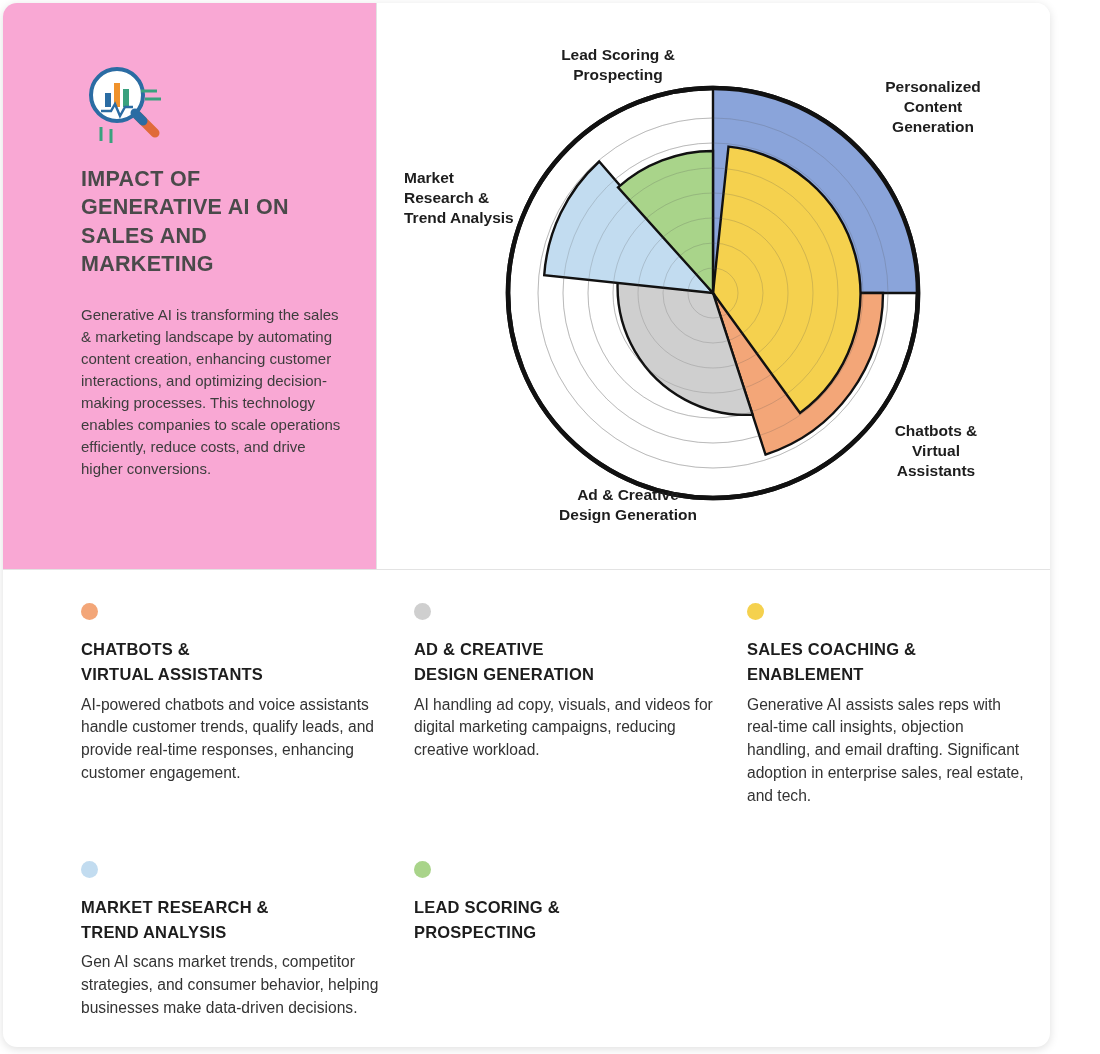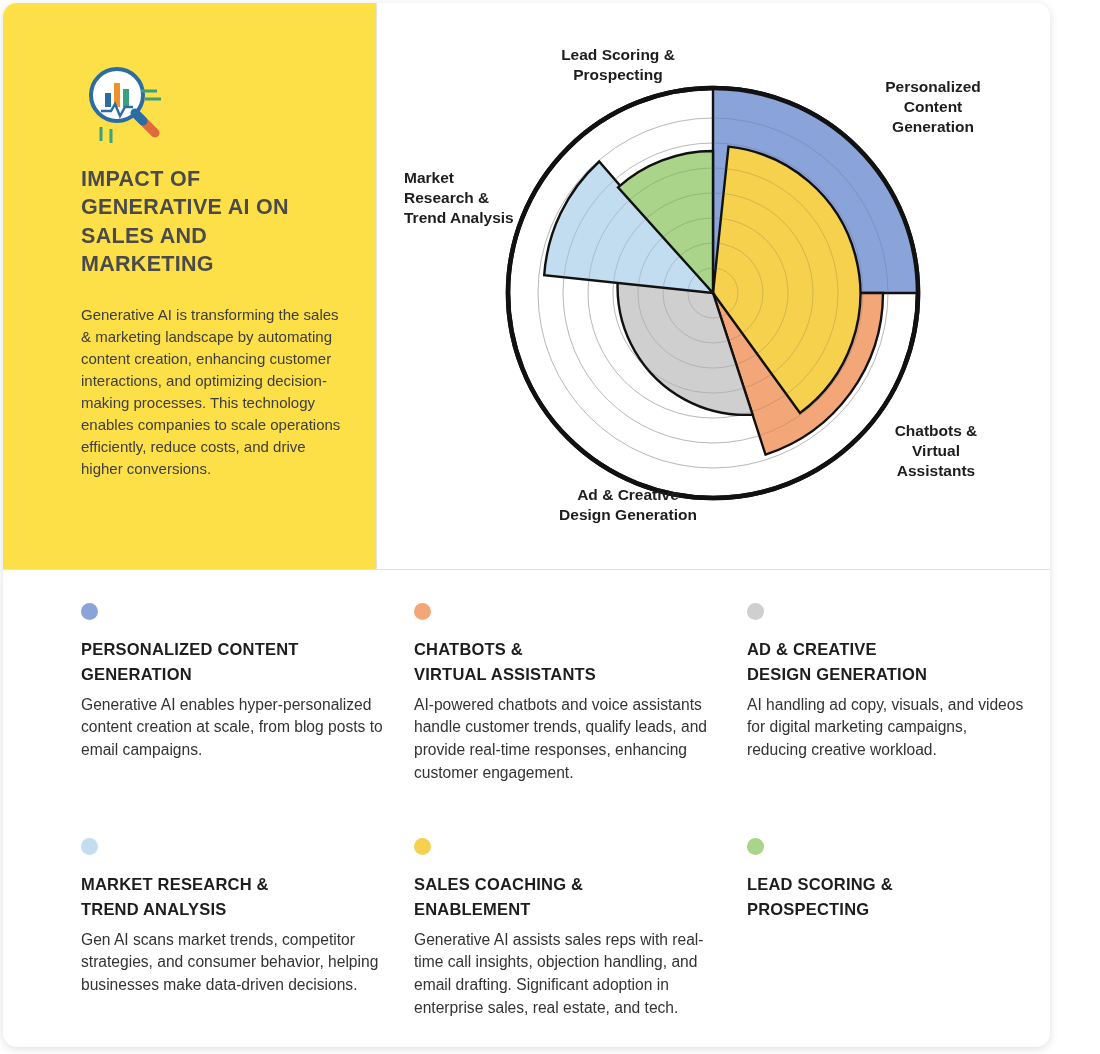--- a/index.html
+++ b/index.html
@@ -36,21 +36,21 @@
   .top {
     position: absolute;
     left: 0; top: 0;
     width: 1047px;
     height: 566px;
     display: flex;
   }
   .intro {
     width: 373px;
     height: 566px;
-    background: #fde047;
+    background: #f9a8d4;
     box-sizing: border-box;
     padding: 58px 42px 0 78px;
     position: relative;
   }
   .intro-icon {
     position: absolute;
     left: 78px;
     top: 58px;
     width: 84px;
     height: 84px;
@@ -238,56 +238,50 @@
         </div>
       </div>
 
       <div class="divider-v"></div>
     </div>
 
     <div class="divider"></div>
 
     <div class="grid">
 
-      <div class="cell">
-        <span class="dot" style="background:#8aa4da"></span>
-        <div class="cell-title">Personalized Content
-Generation</div>
-        <div class="cell-body">Generative AI enables hyper-personalized content creation at scale, from blog posts to email campaigns.</div>
-      </div>
 
       <div class="cell">
         <span class="dot" style="background:#f3a678"></span>
         <div class="cell-title">Chatbots &amp;
 Virtual Assistants</div>
         <div class="cell-body">AI-powered chatbots and voice assistants handle customer trends, qualify leads, and provide real-time responses, enhancing customer engagement.</div>
       </div>
 
       <div class="cell">
         <span class="dot" style="background:#cfcfcf"></span>
         <div class="cell-title">Ad &amp; Creative
 Design Generation</div>
         <div class="cell-body">AI handling ad copy, visuals, and videos for digital marketing campaigns, reducing creative workload.</div>
       </div>
 
       <div class="cell">
+        <span class="dot" style="background:#f5d14e"></span>
+        <div class="cell-title">Sales Coaching &amp;
+Enablement</div>
+        <div class="cell-body">Generative AI assists sales reps with real-time call insights, objection handling, and email drafting. Significant adoption in enterprise sales, real estate, and tech.</div>
+      </div>
+
+      <div class="cell">
         <span class="dot" style="background:#c2dcf0"></span>
         <div class="cell-title">Market Research &amp;
  Trend Analysis</div>
         <div class="cell-body">Gen AI scans market trends, competitor strategies, and consumer behavior, helping businesses make data-driven decisions.</div>
       </div>
 
       <div class="cell">
-        <span class="dot" style="background:#f5d14e"></span>
-        <div class="cell-title">Sales Coaching &amp;
-Enablement</div>
-        <div class="cell-body">Generative AI assists sales reps with real-time call insights, objection handling, and email drafting. Significant adoption in enterprise sales, real estate, and tech.</div>
-      </div>
-
-      <div class="cell">
         <span class="dot" style="background:#a9d48a"></span>
         <div class="cell-title">Lead Scoring &amp;
 Prospecting</div>
       </div>
 
     </div>
   </div>
 </div>
 
 </body></html>

